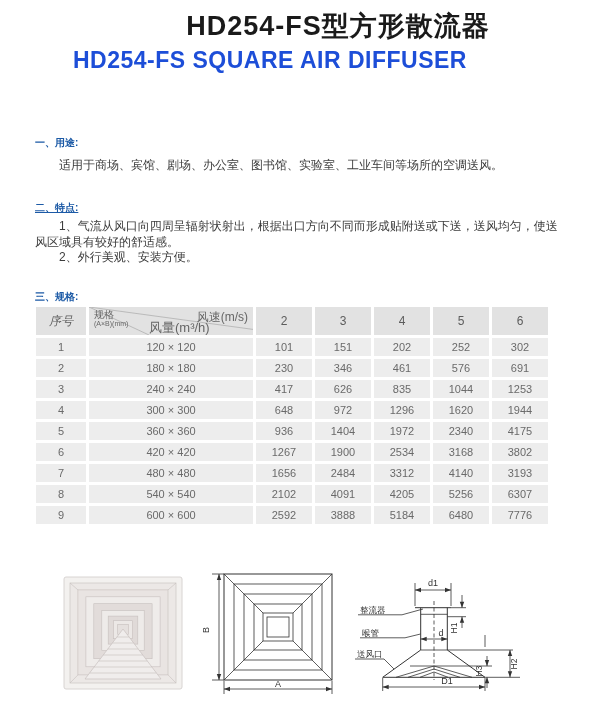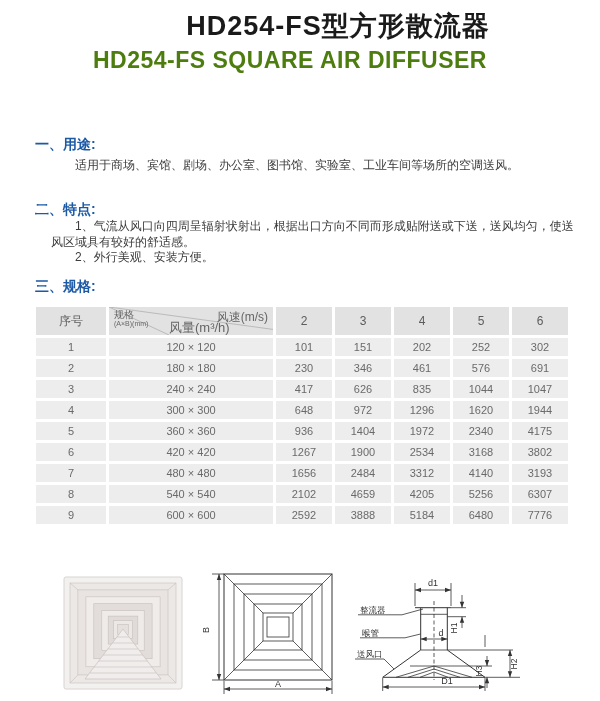--- a/index.html
+++ b/index.html
@@ -5,31 +5,31 @@
   html,body{margin:0;padding:0;}
   body{background:#888;}
   .page{
     position:relative;width:600px;height:701px;margin:0 auto;
     background:#ffffff;overflow:hidden;
     font-family:"Liberation Sans","DejaVu Sans",sans-serif;color:#3c3c3c;
   }
   .title-zh{position:absolute;top:8px;left:0;width:600px;text-align:center;
     font-size:27px;font-weight:bold;color:#1a1a1a;letter-spacing:1px;padding-left:38px;}
   .title-en{position:absolute;top:47px;left:0;width:540px;text-align:center;
-    font-size:23px;font-weight:bold;color:#4d7c0f;letter-spacing:0.5px;margin-left:20px;}
-  .sec-head{position:absolute;left:35px;font-size:14px;font-weight:bold;color:#1c5aa6;}
-  .body-text{position:absolute;left:51px;width:528px;font-size:12px;line-height:15.5px;color:#3c3c3c;}
+    font-size:23px;font-weight:bold;color:#1d4ed8;letter-spacing:0.5px;}
+  .sec-head{position:absolute;left:35px;font-size:10px;font-weight:bold;color:#1c5aa6;}
+  .body-text{position:absolute;left:35px;width:528px;font-size:12px;line-height:15.5px;color:#3c3c3c;}
   .body-text p{margin:0;text-indent:2em;}
   
   .table-wrap{position:absolute;left:33px;top:304px;}
   table.spec{border-collapse:separate;border-spacing:3px;table-layout:fixed;width:517px;}
   table.spec td{background:#ededed;text-align:center;vertical-align:middle;
     font-size:11px;color:#6a6a6a;height:18px;padding:0;overflow:hidden;}
   table.spec tr.hdr td{background:#e2e2e2;height:28px;font-size:12px;color:#5c5c5c;}
-  td.c-serial{width:70px;}
+  td.c-serial{width:50px;font-style:italic;}
   td.c-diag{width:164px;position:relative;}
   td.vcol{width:56px;}
   .diag-lines{position:absolute;left:0;top:0;width:100%;height:100%;}
   .diag-lines line{stroke:#b8b8b8;stroke-width:1;}
   .lbl-spec{position:absolute;left:5px;top:4px;font-size:10px;color:#666;line-height:8px;}
   .lbl-spec-sub{position:absolute;left:5px;top:13px;font-size:7px;color:#666;line-height:7px;}
   .lbl-flow{position:absolute;left:60px;top:12px;font-size:13px;color:#666;}
   .lbl-vel{position:absolute;right:5px;top:2px;font-size:12px;color:#666;}
   
   .diagram{position:absolute;}
@@ -50,27 +50,27 @@
 <div class="page">
 
   <div class="title-zh">HD254-FS型方形散流器</div>
   <div class="title-en">HD254-FS SQUARE AIR DIFFUSER</div>
 
   <div class="sec-head" style="top:136px;">一、用途:</div>
   <div class="body-text" style="top:158px;">
     <p>适用于商场、宾馆、剧场、办公室、图书馆、实验室、工业车间等场所的空调送风。</p>
   </div>
 
-  <div class="sec-head" style="top:201px;">二、特点:</div>
+  <div class="sec-head" style="top:201px;text-decoration:underline;">二、特点:</div>
   <div class="body-text" style="top:219px;">
     <p>1、气流从风口向四周呈辐射状射出，根据出口方向不同而形成贴附送或下送，送风均匀，使送风区域具有较好的舒适感。</p>
     <p>2、外行美观、安装方便。</p>
   </div>
 
-  <div class="sec-head" style="top:278px;">三、规格:</div>
+  <div class="sec-head" style="top:290px;">三、规格:</div>
 
   <div class="table-wrap">
     <table class="spec">
       <tbody>
           <tr class="hdr">
         <td class="c-serial">序号</td>
         <td class="c-diag">
           <svg class="diag-lines" viewBox="0 0 164 30" preserveAspectRatio="none">
             <line x1="0" y1="0" x2="60" y2="30"></line>
             <line x1="0" y1="0" x2="164" y2="24"></line>
@@ -104,21 +104,21 @@
         <td>576</td>
         <td>691</td>
       </tr>
       <tr>
         <td>3</td>
         <td>240 × 240</td>
         <td>417</td>
         <td>626</td>
         <td>835</td>
         <td>1044</td>
-        <td>1047</td>
+        <td>1253</td>
       </tr>
       <tr>
         <td>4</td>
         <td>300 × 300</td>
         <td>648</td>
         <td>972</td>
         <td>1296</td>
         <td>1620</td>
         <td>1944</td>
       </tr>
@@ -146,21 +146,21 @@
         <td>1656</td>
         <td>2484</td>
         <td>3312</td>
         <td>4140</td>
         <td>3193</td>
       </tr>
       <tr>
         <td>8</td>
         <td>540 × 540</td>
         <td>2102</td>
-        <td>4659</td>
+        <td>4091</td>
         <td>4205</td>
         <td>5256</td>
         <td>6307</td>
       </tr>
       <tr>
         <td>9</td>
         <td>600 × 600</td>
         <td>2592</td>
         <td>3888</td>
         <td>5184</td>

